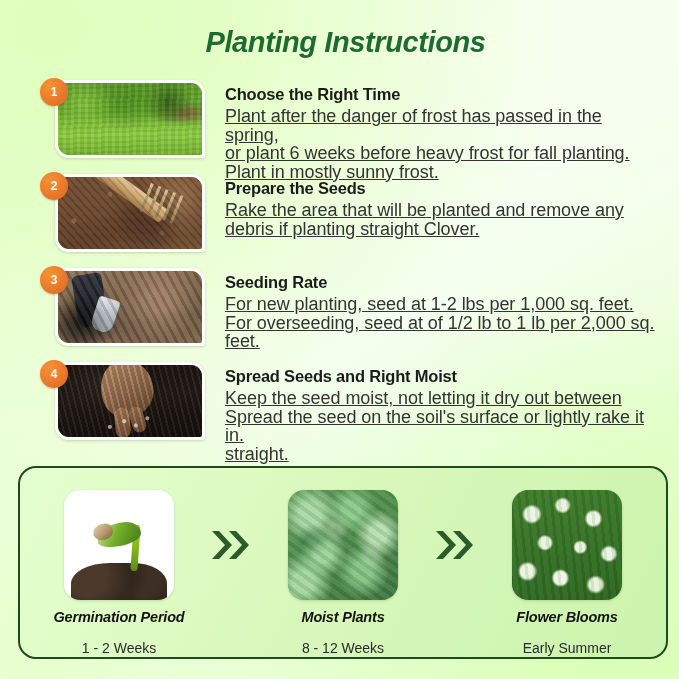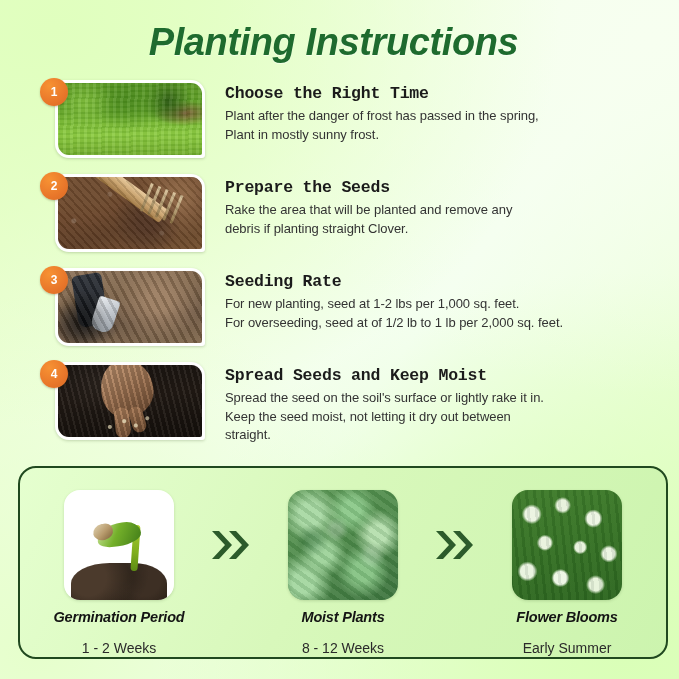--- a/index.html
+++ b/index.html
@@ -24,25 +24,25 @@
       radial-gradient(ellipse 110% 90% at 96% 6%, #f7fff0 0%, rgba(247,255,240,0) 58%),
       radial-gradient(ellipse 115% 95% at 92% 97%, #daffb8 0%, rgba(218,255,184,0) 60%),
       radial-gradient(ellipse 100% 85% at 5% 96%, #e6ffcc 0%, rgba(230,255,204,0) 62%),
       linear-gradient(128deg, #e6ffc7 0%, #f2ffe6 38%, #f4fff0 56%, #e2ffc2 100%);
     overflow: hidden;
   }
 
   
   .title {
     position: absolute;
-    left: 0;
+    left: 12px;
     top: 22px;
     width: 667px;
     text-align: center;
-    font-size: 38px;
+    font-size: 29px;
     line-height: 40px;
     font-weight: 700;
     font-style: italic;
     letter-spacing: -0.4px;
     color: #1e6b2e;
     text-shadow: 0 1px 0 rgba(255,255,255,0.5);
   }
 
   
   .steps {
@@ -248,27 +248,27 @@
     padding-left: 20px;
     padding-top: 6px;
   }
   .step-title {
     font-size: 16.5px;
     line-height: 20px;
     font-weight: 700;
     color: #1b1b1b;
     letter-spacing: -0.2px;
     margin-bottom: 3px;
-    font-family: Liberation Mono, monospace;
   }
   .step-body {
-    font-size: 13px;
+    font-size: 18px;
     line-height: 18.5px;
     color: #333333;
     letter-spacing: -0.05px;
+    text-decoration: underline;
   }
   .step-body span { display: block; }
 
   
   .timeline {
     position: absolute;
     left: 18px;
     top: 466px;
     width: 650px;
     height: 193px;
@@ -426,20 +426,21 @@
           <div class="thumb-img">
             <div class="photo-lawn"></div>
           </div>
         </div>
         <div class="badge">1</div>
       </div>
       <div class="step-text">
         <div class="step-title">Choose the Right Time</div>
         <div class="step-body">
           <span>Plant after the danger of frost has passed in the spring,</span>
+          <span>or plant 6 weeks before heavy frost for fall planting.</span>
           <span>Plant in mostly sunny frost.</span>
         </div>
       </div>
     </div>
 
     <div class="step step-2">
       <div class="thumb-wrap">
         <div class="thumb">
           <div class="thumb-img">
             <div class="photo-soil-rake">
@@ -491,24 +492,24 @@
         <div class="thumb">
           <div class="thumb-img">
             <div class="photo-hand-seed">
               <div class="hand"></div>
             </div>
           </div>
         </div>
         <div class="badge">4</div>
       </div>
       <div class="step-text">
-        <div class="step-title">Spread Seeds and Keep Moist</div>
+        <div class="step-title">Spread Seeds and Right Moist</div>
         <div class="step-body">
+          <span>Keep the seed moist, not letting it dry out between</span>
           <span>Spread the seed on the soil's surface or lightly rake it in.</span>
-          <span>Keep the seed moist, not letting it dry out between</span>
           <span>straight.</span>
         </div>
       </div>
     </div>
 
   </div>
 
   <div class="timeline">
 
     <div class="tl-stage">

